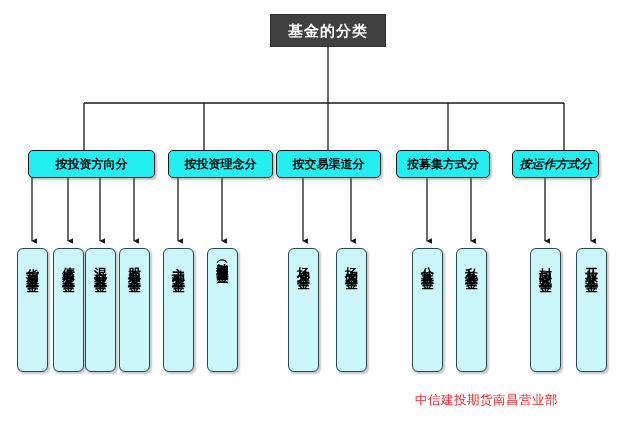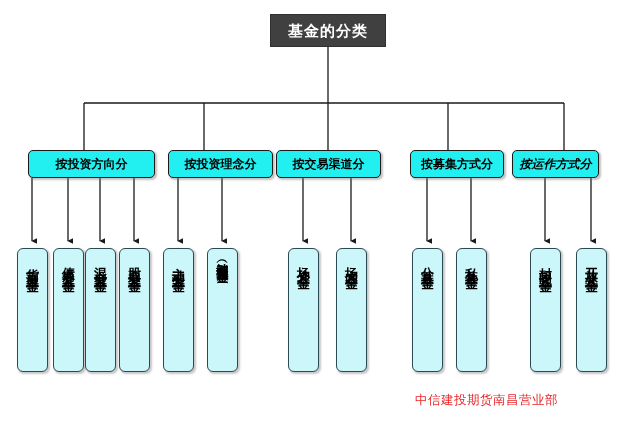--- a/index.html
+++ b/index.html
@@ -138,21 +138,21 @@
 
   <div class="cat-box" style="left:28px;width:127px;">
     <span>按投资方向分</span>
   </div>
   <div class="cat-box" style="left:152px;width:105px;margin-left:16px;">
     <span>按投资理念分</span>
   </div>
   <div class="cat-box" style="left:276px;width:105px;">
     <span>按交易渠道分</span>
   </div>
-  <div class="cat-box" style="left:396px;width:94px;margin-left:14px;">
+  <div class="cat-box" style="left:396px;width:94px;">
     <span>按募集方式分</span>
   </div>
   <div class="cat-box" style="left:512px;width:87px;font-style:italic;">
     <span>按运作方式分</span>
   </div>
 
   <div class="leaf-box" style="left:17px;">
     <span class="vtext">货币型基金</span>
   </div>
   <div class="leaf-box" style="left:53px;">

